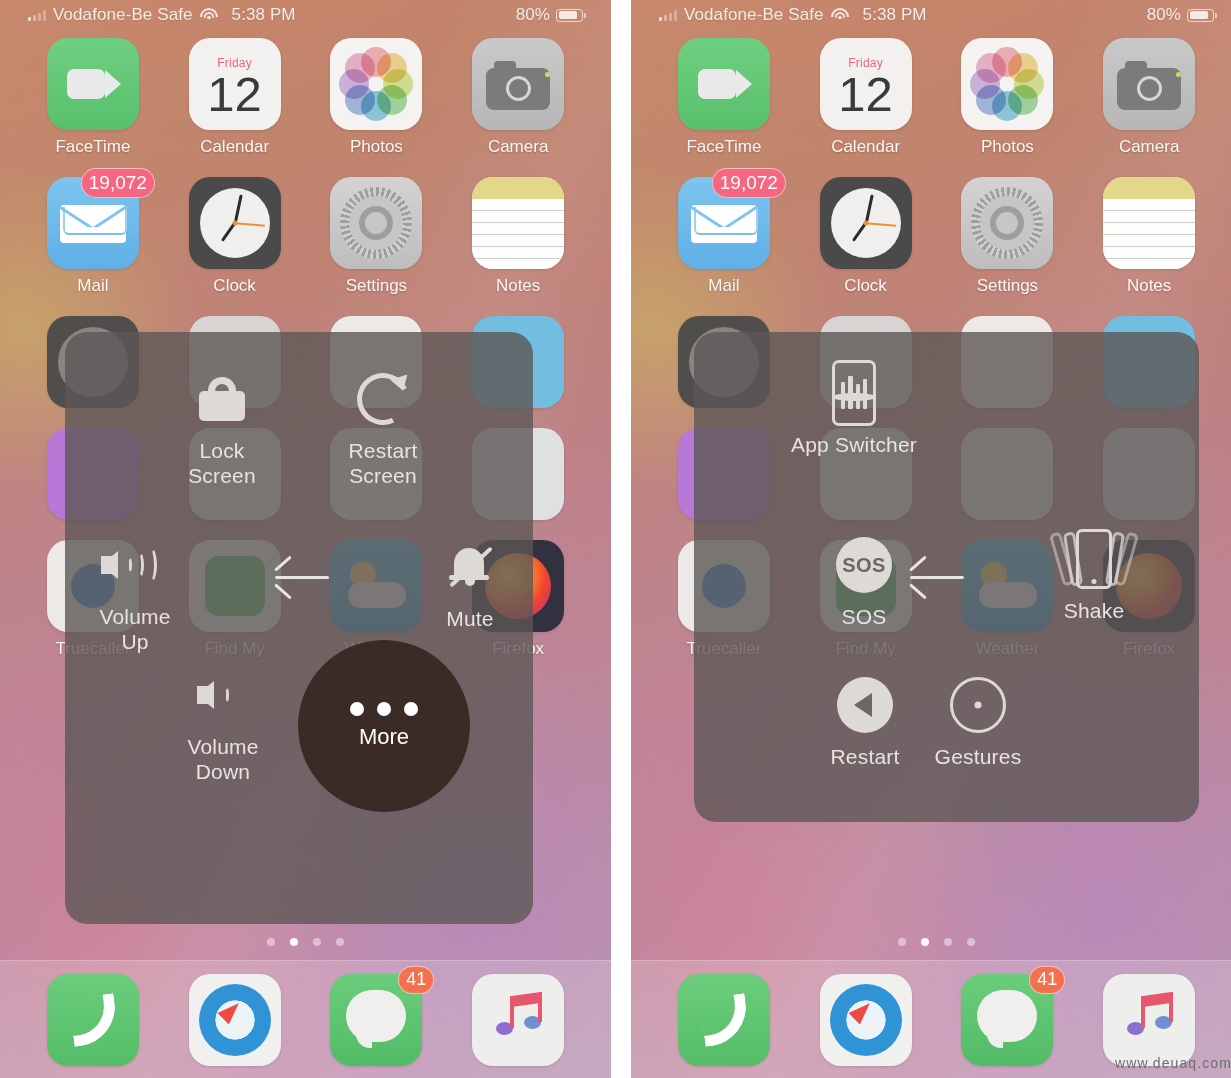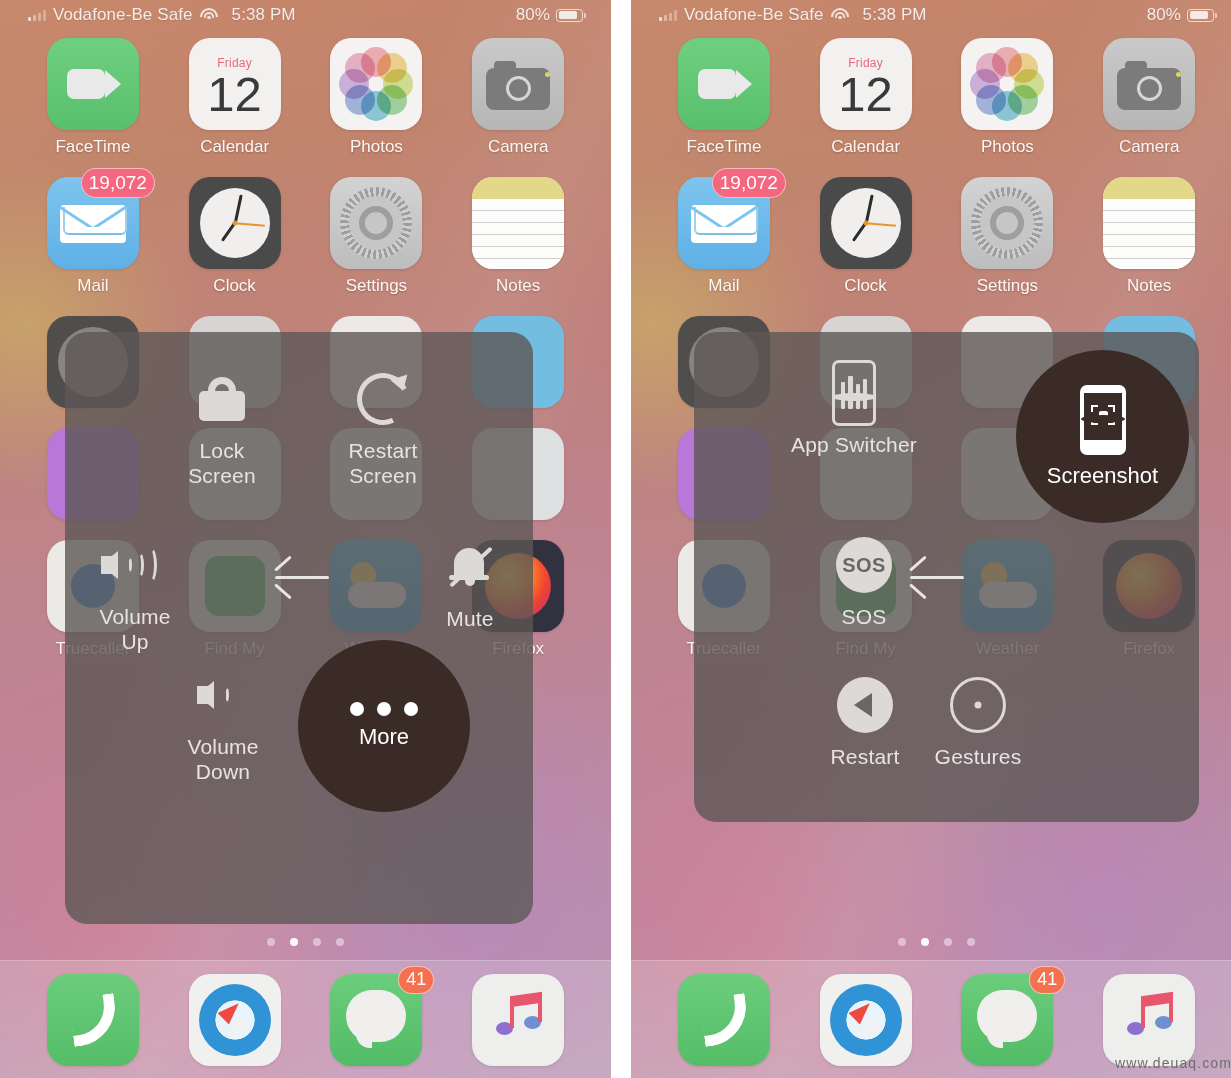--- a/index.html
+++ b/index.html
@@ -826,20 +826,32 @@
         <div class="lbl">App Switcher</div>
       </div>
 
       <div class="at-item" style="left:95px; top:200px;">
         <div class="glyph">
           <div class="g-sos">SOS</div>
         </div>
         <div class="lbl">SOS</div>
       </div>
 
+      <div class="at-item" style="left:325px; top:194px;">
+        <div class="glyph">
+          <div class="g-shake">
+            <div class="gh l2"></div>
+              <div class="gh l1"></div>
+            <div class="gh r2"></div>
+              <div class="gh r1"></div>
+            <div class="mid"></div>
+          </div>
+        </div>
+        <div class="lbl">Shake</div>
+      </div>
 
       <div class="at-item" style="left:96px; top:340px;">
         <div class="glyph">
           <div class="g-restart">
               <i></i>
             </div>
         </div>
         <div class="lbl">Restart</div>
       </div>
 
@@ -851,33 +863,17 @@
         </div>
         <div class="lbl">Gestures</div>
       </div>
 
 
       <div class="at-center-arrow" style="left:212px; top:228px;">
         <div class="arrow-left"></div>
       </div>
     </div>
 
-    <div class="at-highlight" style="left:385px; top:350px; width:173px; height:173px;">
-      <div>
-        <div class="g-shot">
-          <div class="scr"></div>
-          <div class="brk">
-              <b></b>
-              <b></b>
-              <b></b>
-              <b></b>
-            </div>
-          <div class="cam" style="left:19px;top:26px;width:9px;height:8px;background:#fff;border-radius:2px;"></div>
-          <div class="home"></div>
-        </div>
-      </div>
-      <div class="lbl">Screenshot</div>
-    </div>
 
     <div class="watermark">www.deuaq.com</div>
   </div>
 
 </div>
 
 </body></html>

